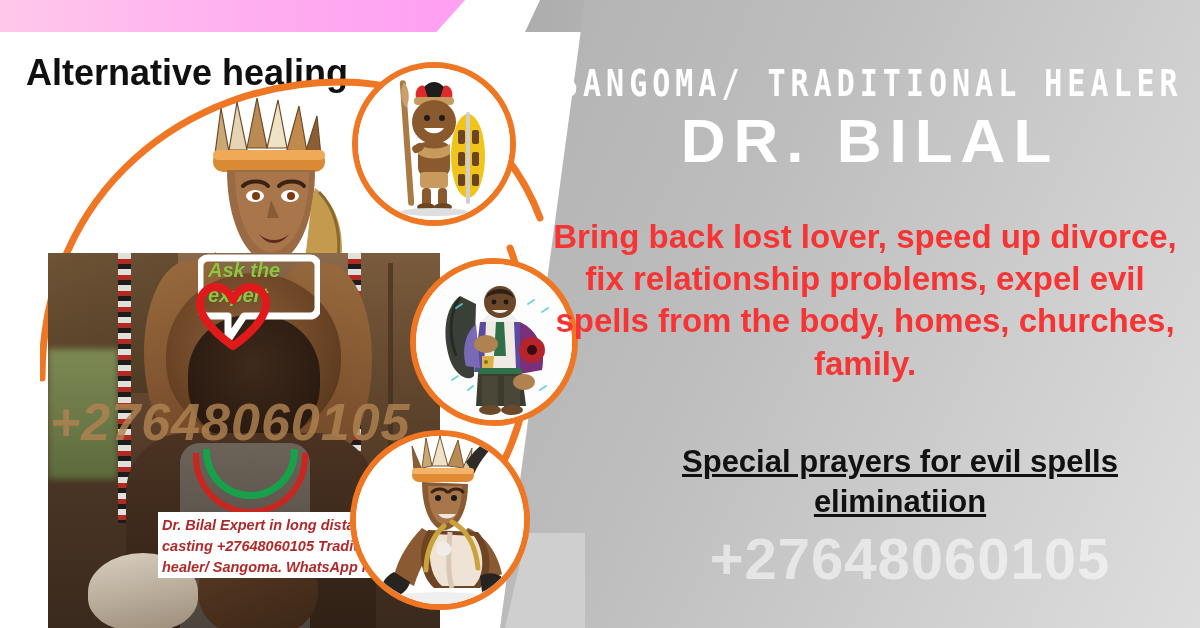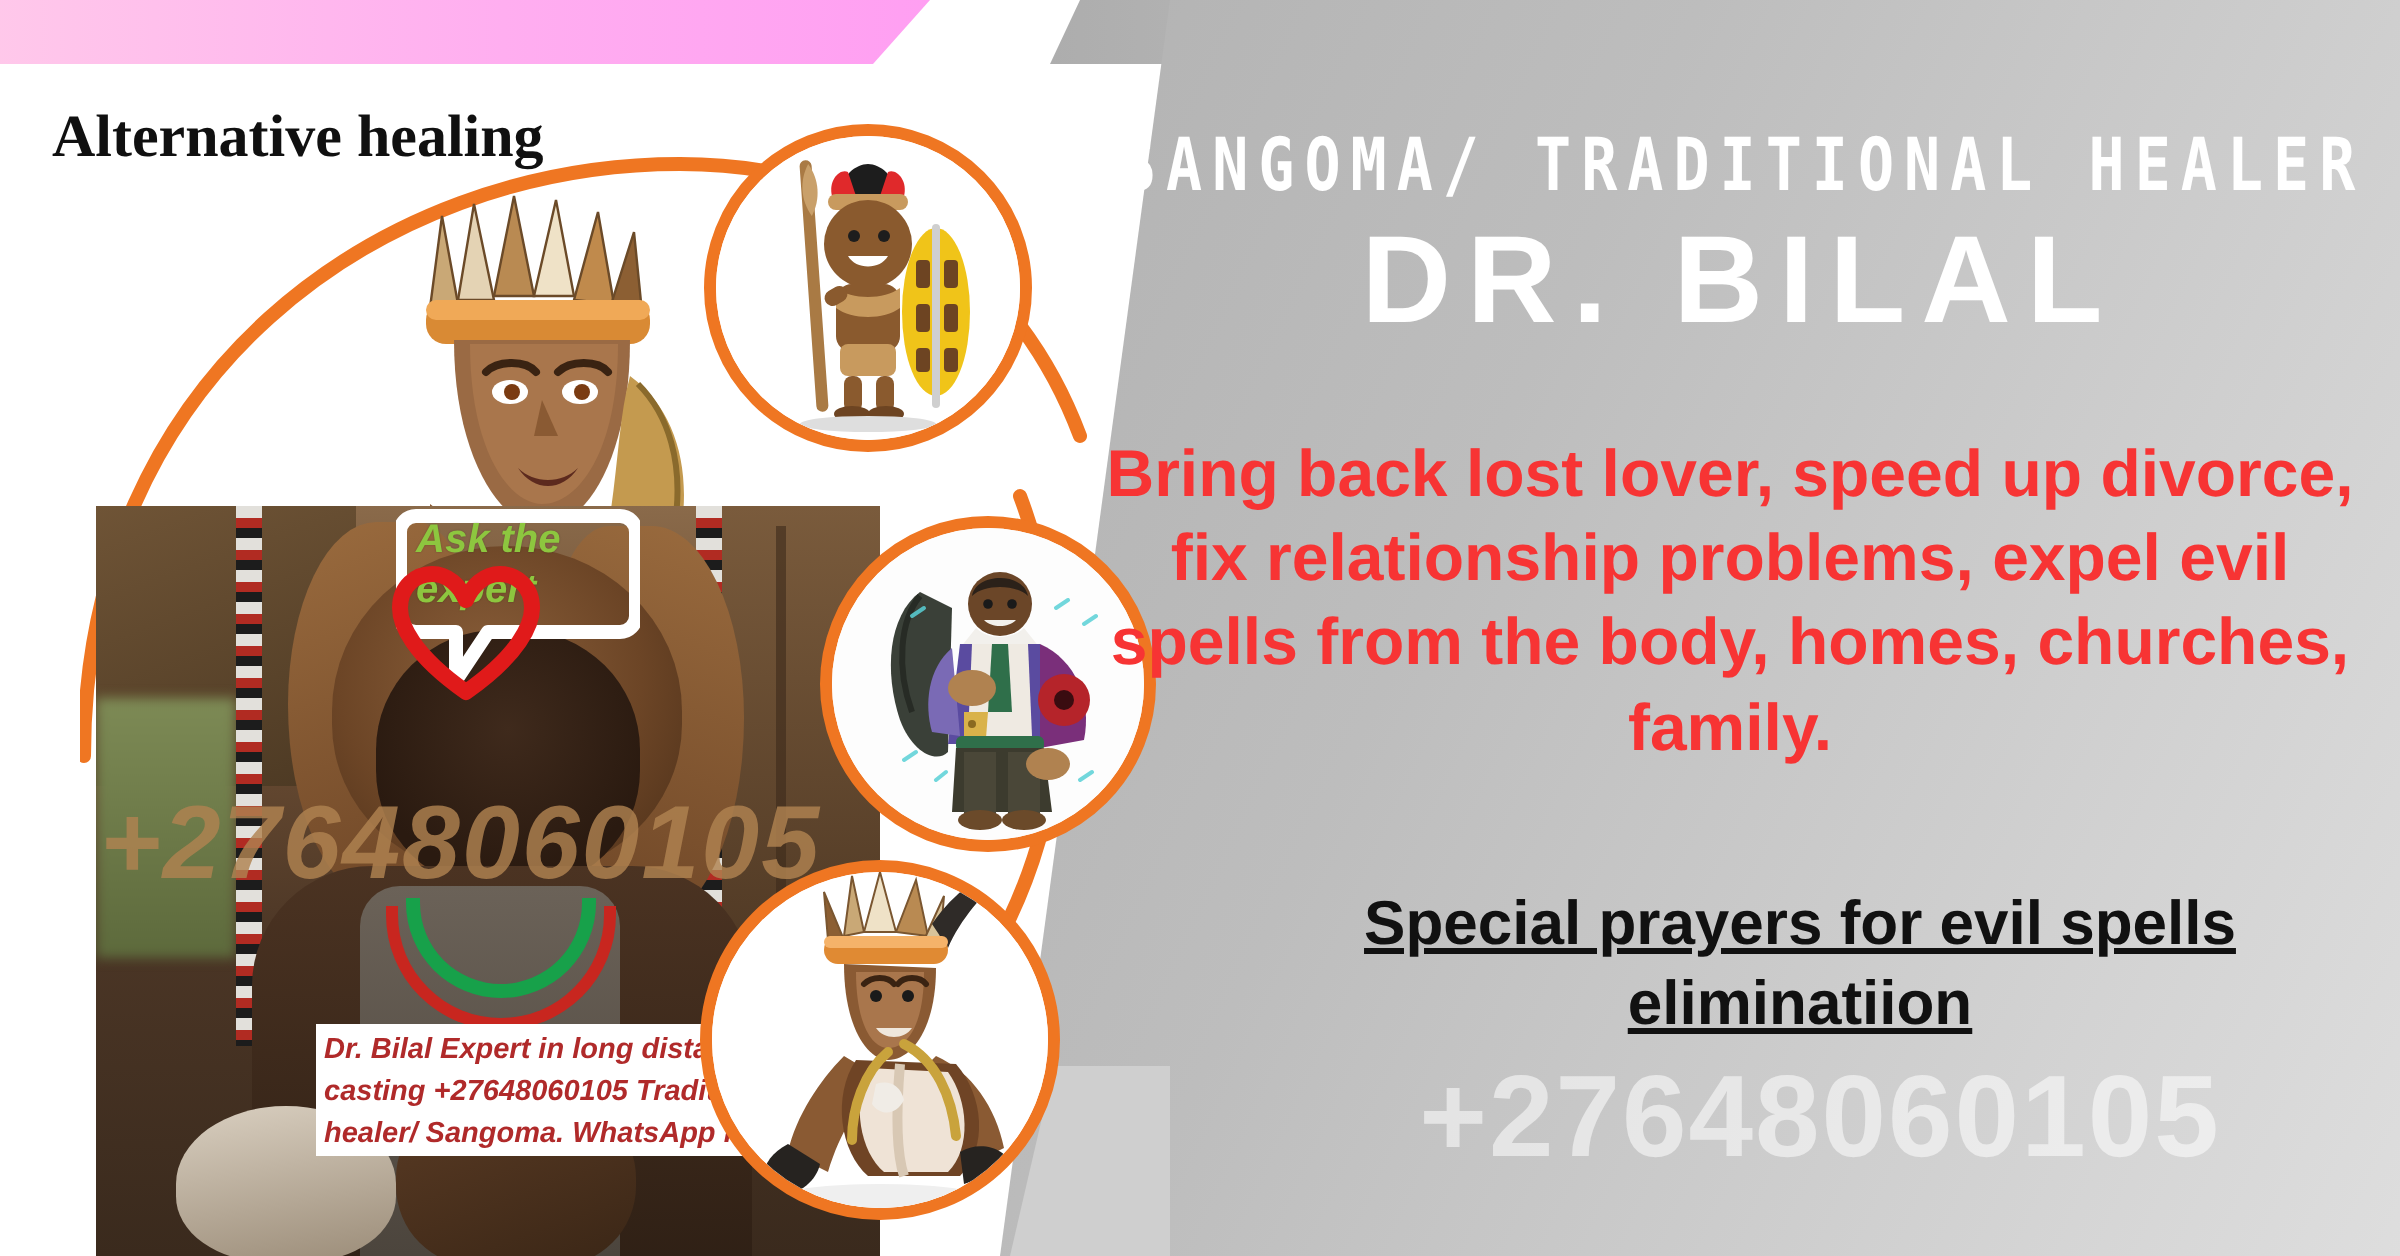--- a/index.html
+++ b/index.html
@@ -42,21 +42,21 @@
     line-height:1.28;font-family:"Liberation Sans", sans-serif;}
   #black-copy{position:absolute;left:610px;top:442px;width:580px;
     text-align:center;color:#111111;font-weight:700;font-size:31px;
     line-height:1.3;font-family:"Liberation Sans", sans-serif;text-decoration:underline;}
   #watermark-right{position:absolute;left:620px;top:525px;width:580px;
     text-align:center;color:rgba(255,255,255,.55);font-weight:700;font-size:58px;
     letter-spacing:1px;font-family:"Liberation Sans", sans-serif;}
 
   
   #alt-healing{position:absolute;left:26px;top:52px;color:#101010;
-    font-weight:700;font-size:30px;font-family:Liberation Serif, serif;}
+    font-weight:700;font-size:36px;font-family:Liberation Sans, sans-serif;}
 
   
   #big-arc{position:absolute;left:40px;top:78px;width:520px;height:560px;
     pointer-events:none;}
 
   
   #main-photo{position:absolute;left:48px;top:253px;width:392px;height:375px;
     overflow:hidden;}
   .ph{position:absolute;}
   #ph-sky{left:0;top:0;width:392px;height:375px;

